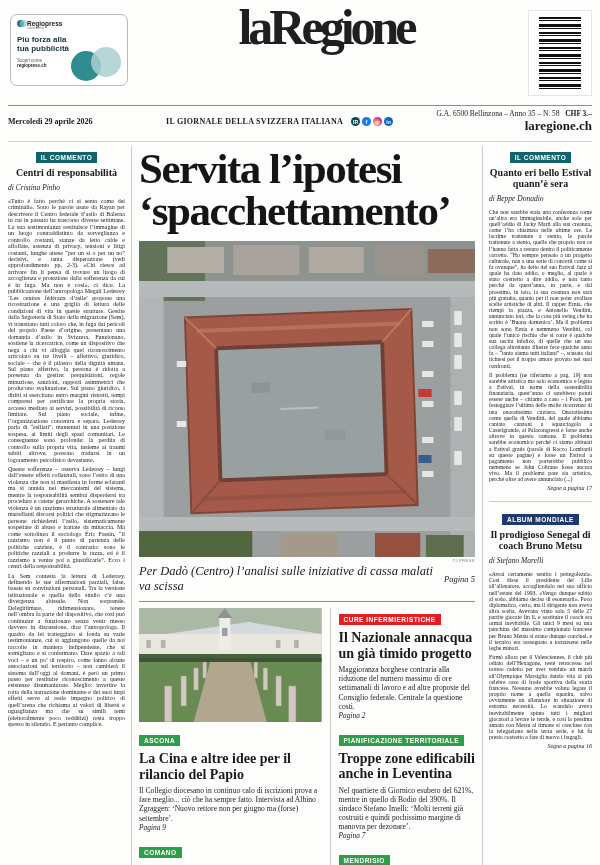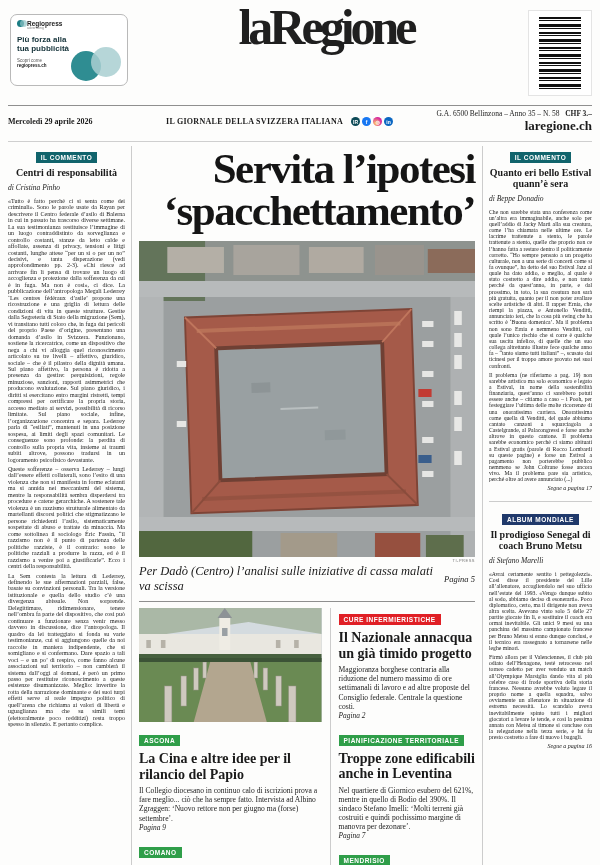--- a/index.html
+++ b/index.html
@@ -75,21 +75,21 @@
   .kicker-row-left { text-align:left; margin-bottom:3px; }
 
   .comment-title { font-size:10px; font-weight:700; text-align:center; line-height:1.08; margin:4px 0 4px; }
   .byline { text-align:left; font-style:italic; font-size:7.5px; margin-bottom:6px; }
   .comment-body p { font-size:6px; line-height:1.08; text-align:justify; margin-bottom:3px; hyphens:auto; }
   .col-right .comment-body p { font-size:5.7px; }
   .segue { text-align:right; font-style:italic; font-size:6px; margin-top:1px; }
 
   
   .headline {
-    font-size:43px; font-weight:700; text-align:right; line-height:.97;
+    font-size:43px; font-weight:700; text-align:left; line-height:.97;
     letter-spacing:-1.5px; margin:2px 0 10px; color:#151515;
   }
   .lead-photo { width:100%; height:316px; position:relative; overflow:hidden; background:#9aa0a2; }
   .lead-photo svg { display:block; width:100%; height:100%; }
   .photo-credit { text-align:right; font-family:"Liberation Sans",sans-serif; font-size:4px; color:#777; letter-spacing:.5px; margin-top:1px;}
   .caption-row { display:flex; align-items:center; margin-top:1px; }
   .caption { font-style:italic; font-size:12.5px; flex:1; }
   .caption-page { font-style:italic; font-size:8.5px; margin-left:10px; white-space:nowrap; }
   .center-rule { border:0; border-top:1px solid #8f8f8f; margin:7px 0 6px; }
 

